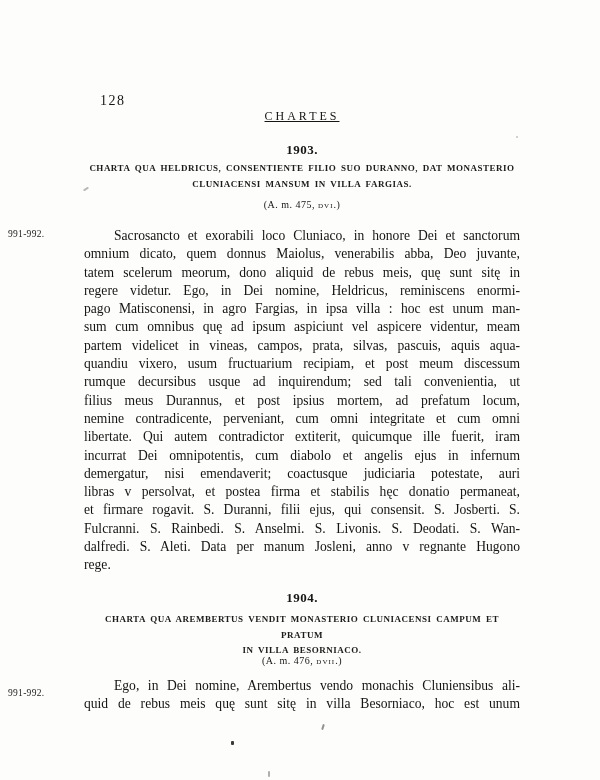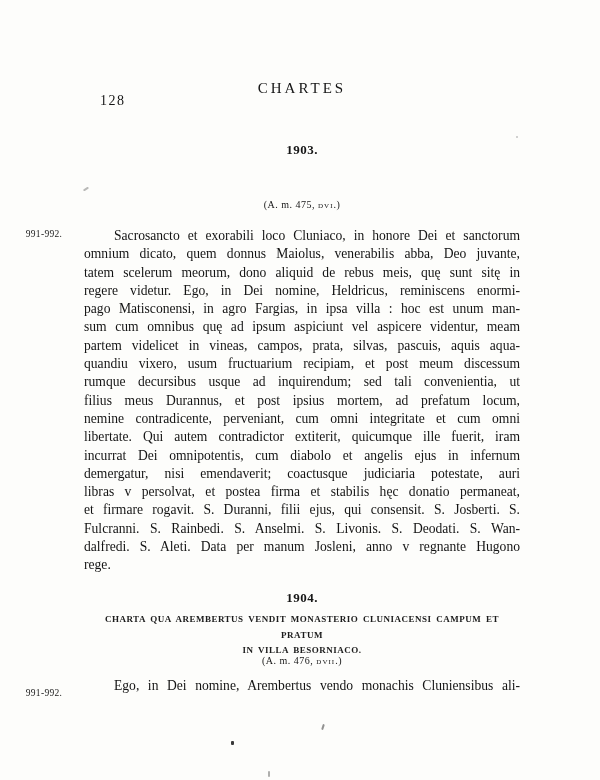--- a/index.html
+++ b/index.html
@@ -23,23 +23,24 @@
     font-size: 14px;
     letter-spacing: 1.5px;
   }
   .center-block {
     position: absolute;
     left: 84px;
     width: 436px;
     text-align: center;
   }
   .running-title {
-    top: 80px;
-    font-size: 15px;
+    top: 109px;
+    font-size: 12px;
     letter-spacing: 3px;
+    text-decoration: underline;
   }
   .charter-number {
     font-size: 13px;
     font-weight: bold;
     letter-spacing: 0.5px;
   }
   .charter-heading {
     font-size: 9px;
     font-weight: bold;
     line-height: 15.5px;
@@ -53,21 +54,21 @@
   }
   .source-line .sc {
     font-variant: small-caps;
     letter-spacing: 1px;
     text-align: right;
   }
   .margin-date {
     position: absolute;
     left: 8px;
     width: 72px;
-    text-align: center;
+    text-align: left;
     font-size: 9.5px;
     letter-spacing: 0.3px;
     color: #222;
   }
   .para {
     position: absolute;
     left: 84px;
     width: 436px;
     font-size: 13.6px;
     line-height: 18.3px;
@@ -99,20 +100,24 @@
 </head>
 <body>
 
 <div class="page">
 
   <div class="abs page-number">128</div>
   <div class="center-block running-title">CHARTES</div>
 
   <div class="center-block charter-number" style="top:142px">1903.</div>
 
+  <div class="center-block charter-heading" style="top:161px">
+    <div>CHARTA QUA HELDRICUS, CONSENTIENTE FILIO SUO DURANNO, DAT MONASTERIO</div>
+    <div>CLUNIACENSI MANSUM IN VILLA FARGIAS.</div>
+  </div>
 
   <div class="center-block source-line" style="top:199px"><span>(A. m. 475, </span><span class="sc">dvi</span><span>.)</span></div>
 
   <div class="margin-date" style="top:229px">991-992.</div>
 
   <div class="para" style="top:227px">
     <div class="line indent">Sacrosancto et exorabili loco Cluniaco, in honore Dei et sanctorum</div>
     <div class="line">omnium dicato, quem donnus Maiolus, venerabilis abba, Deo juvante,</div>
     <div class="line">tatem scelerum meorum, dono aliquid de rebus meis, quę sunt sitę in</div>
     <div class="line">regere videtur. Ego, in Dei nomine, Heldricus, reminiscens enormi-</div>
@@ -139,20 +144,21 @@
     <div>CHARTA QUA AREMBERTUS VENDIT MONASTERIO CLUNIACENSI CAMPUM ET PRATUM</div>
     <div>IN VILLA BESORNIACO.</div>
   </div>
 
   <div class="center-block source-line" style="top:655px"><span>(A. m. 476, </span><span class="sc">dvii</span><span>.)</span></div>
 
   <div class="margin-date" style="top:688px">991-992.</div>
 
   <div class="para" style="top:677px">
     <div class="line indent">Ego, in Dei nomine, Arembertus vendo monachis Cluniensibus ali-</div>
+    <div class="line">quid de rebus meis quę sunt sitę in villa Besorniaco, hoc est unum</div>
   </div>
 
   <div class="speck s1"></div>
   <div class="speck s2"></div>
   <div class="speck s3"></div>
   <div class="speck s4"></div>
   <div class="speck s5"></div>
 
 </div>
 

